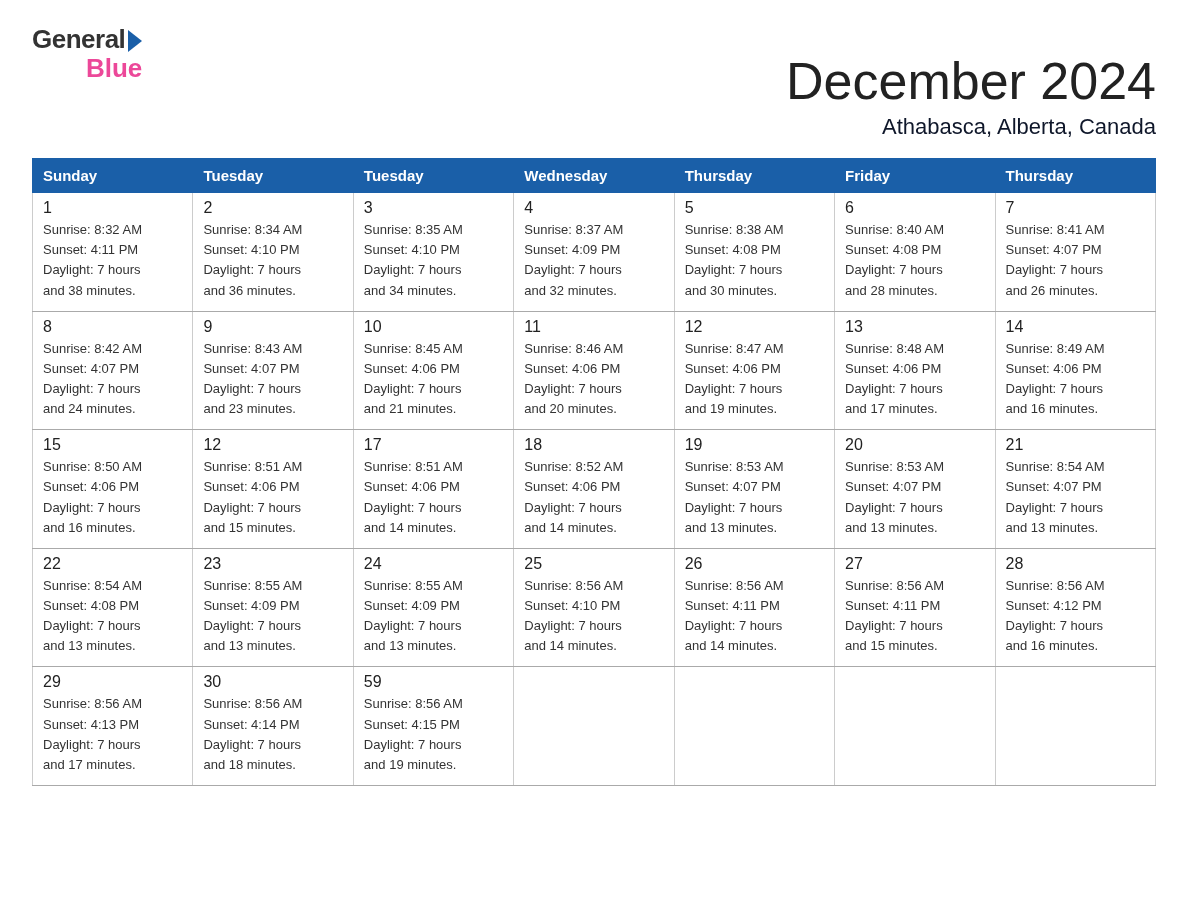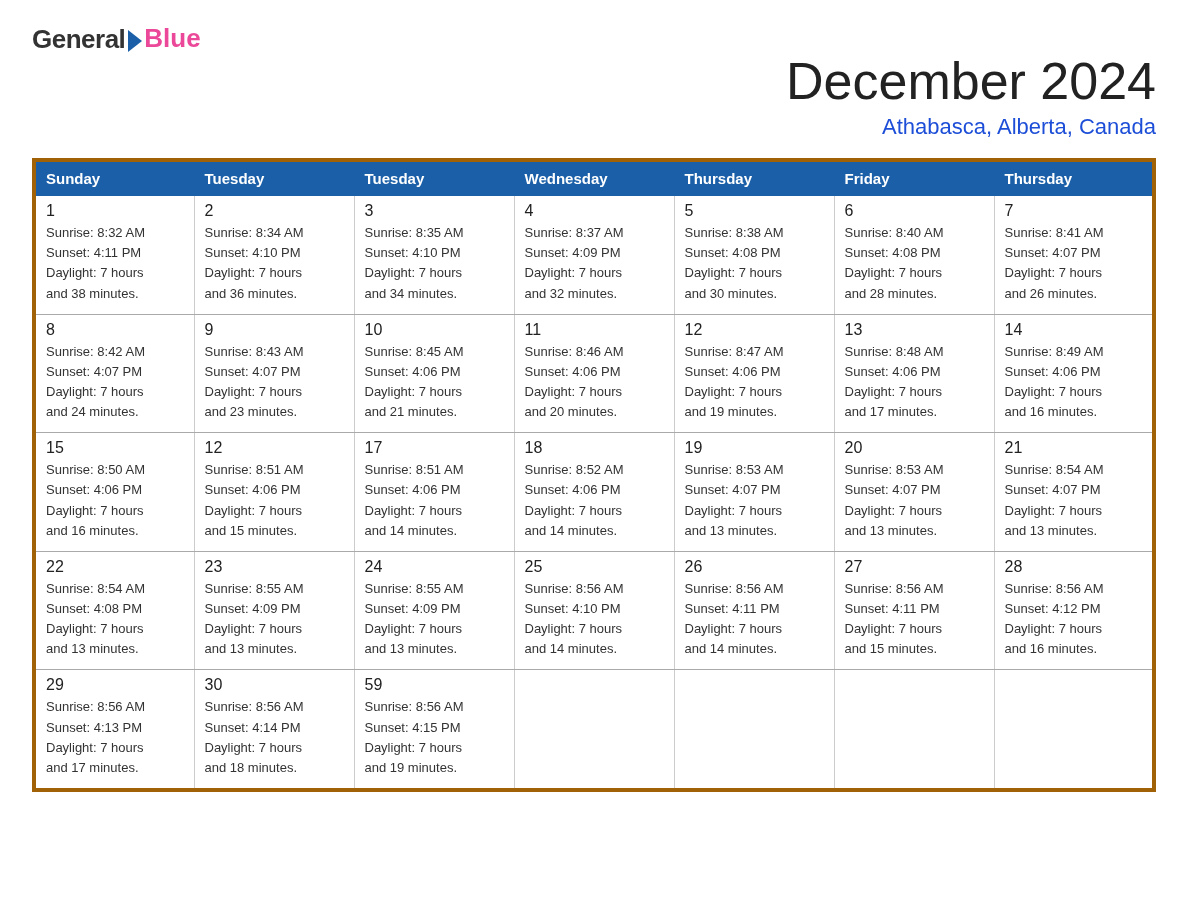--- a/index.html
+++ b/index.html
@@ -11,22 +11,22 @@
       min-height: 918px;
     }
     .header {
       display: flex;
       justify-content: space-between;
       align-items: flex-start;
       margin-bottom: 18px;
     }
     .logo {
       display: flex;
-      flex-direction: row;
-      align-items: center;
+      flex-direction: column;
+      align-items: flex-end;
     }
     .logo-top {
       display: flex;
       align-items: center;
     }
     .logo-general {
       font-size: 26px;
       font-weight: bold;
       color: #333;
       letter-spacing: -0.5px;
@@ -52,27 +52,27 @@
     }
     .month-title {
       font-size: 52px;
       font-weight: 400;
       color: #222;
       line-height: 1.1;
       margin-top: 29px;
     }
     .location {
       font-size: 22px;
-      color: #1d4ed8;
+      color: #0f172a;
       margin-top: 4px;
     }
     .calendar {
       width: 100%;
       border-collapse: collapse;
-      border: 4px solid #a16207;
+      border: 1px solid #a16207;
     }
     .calendar th {
       background: #1a5fa8;
       color: #fff;
       font-size: 15px;
       font-weight: 600;
       padding: 8px 10px;
       text-align: left;
       border: 1px solid #1a5fa8;
     }

